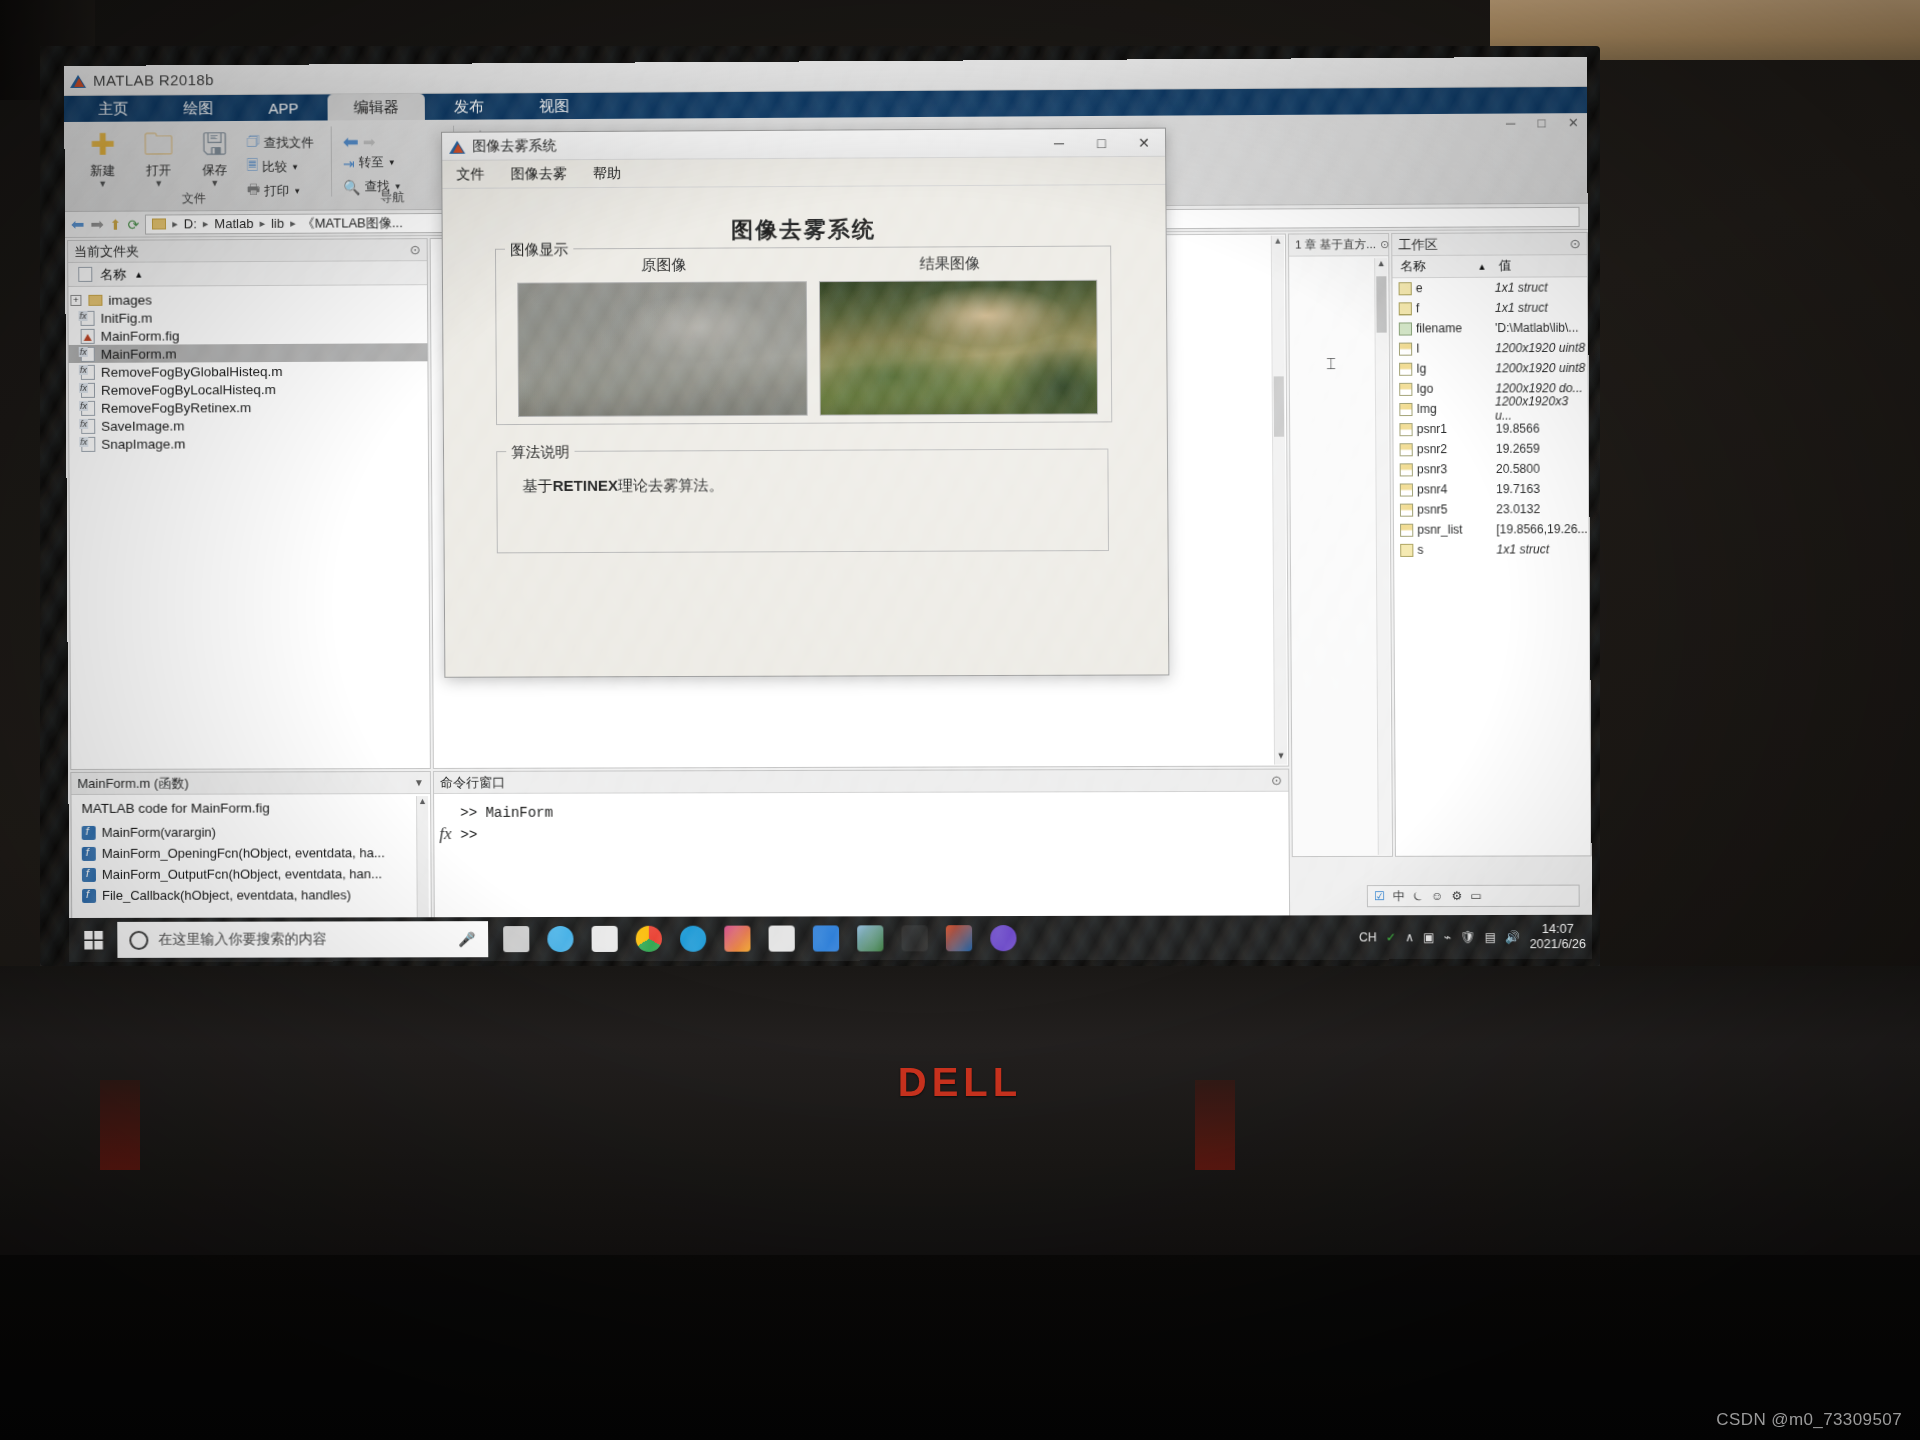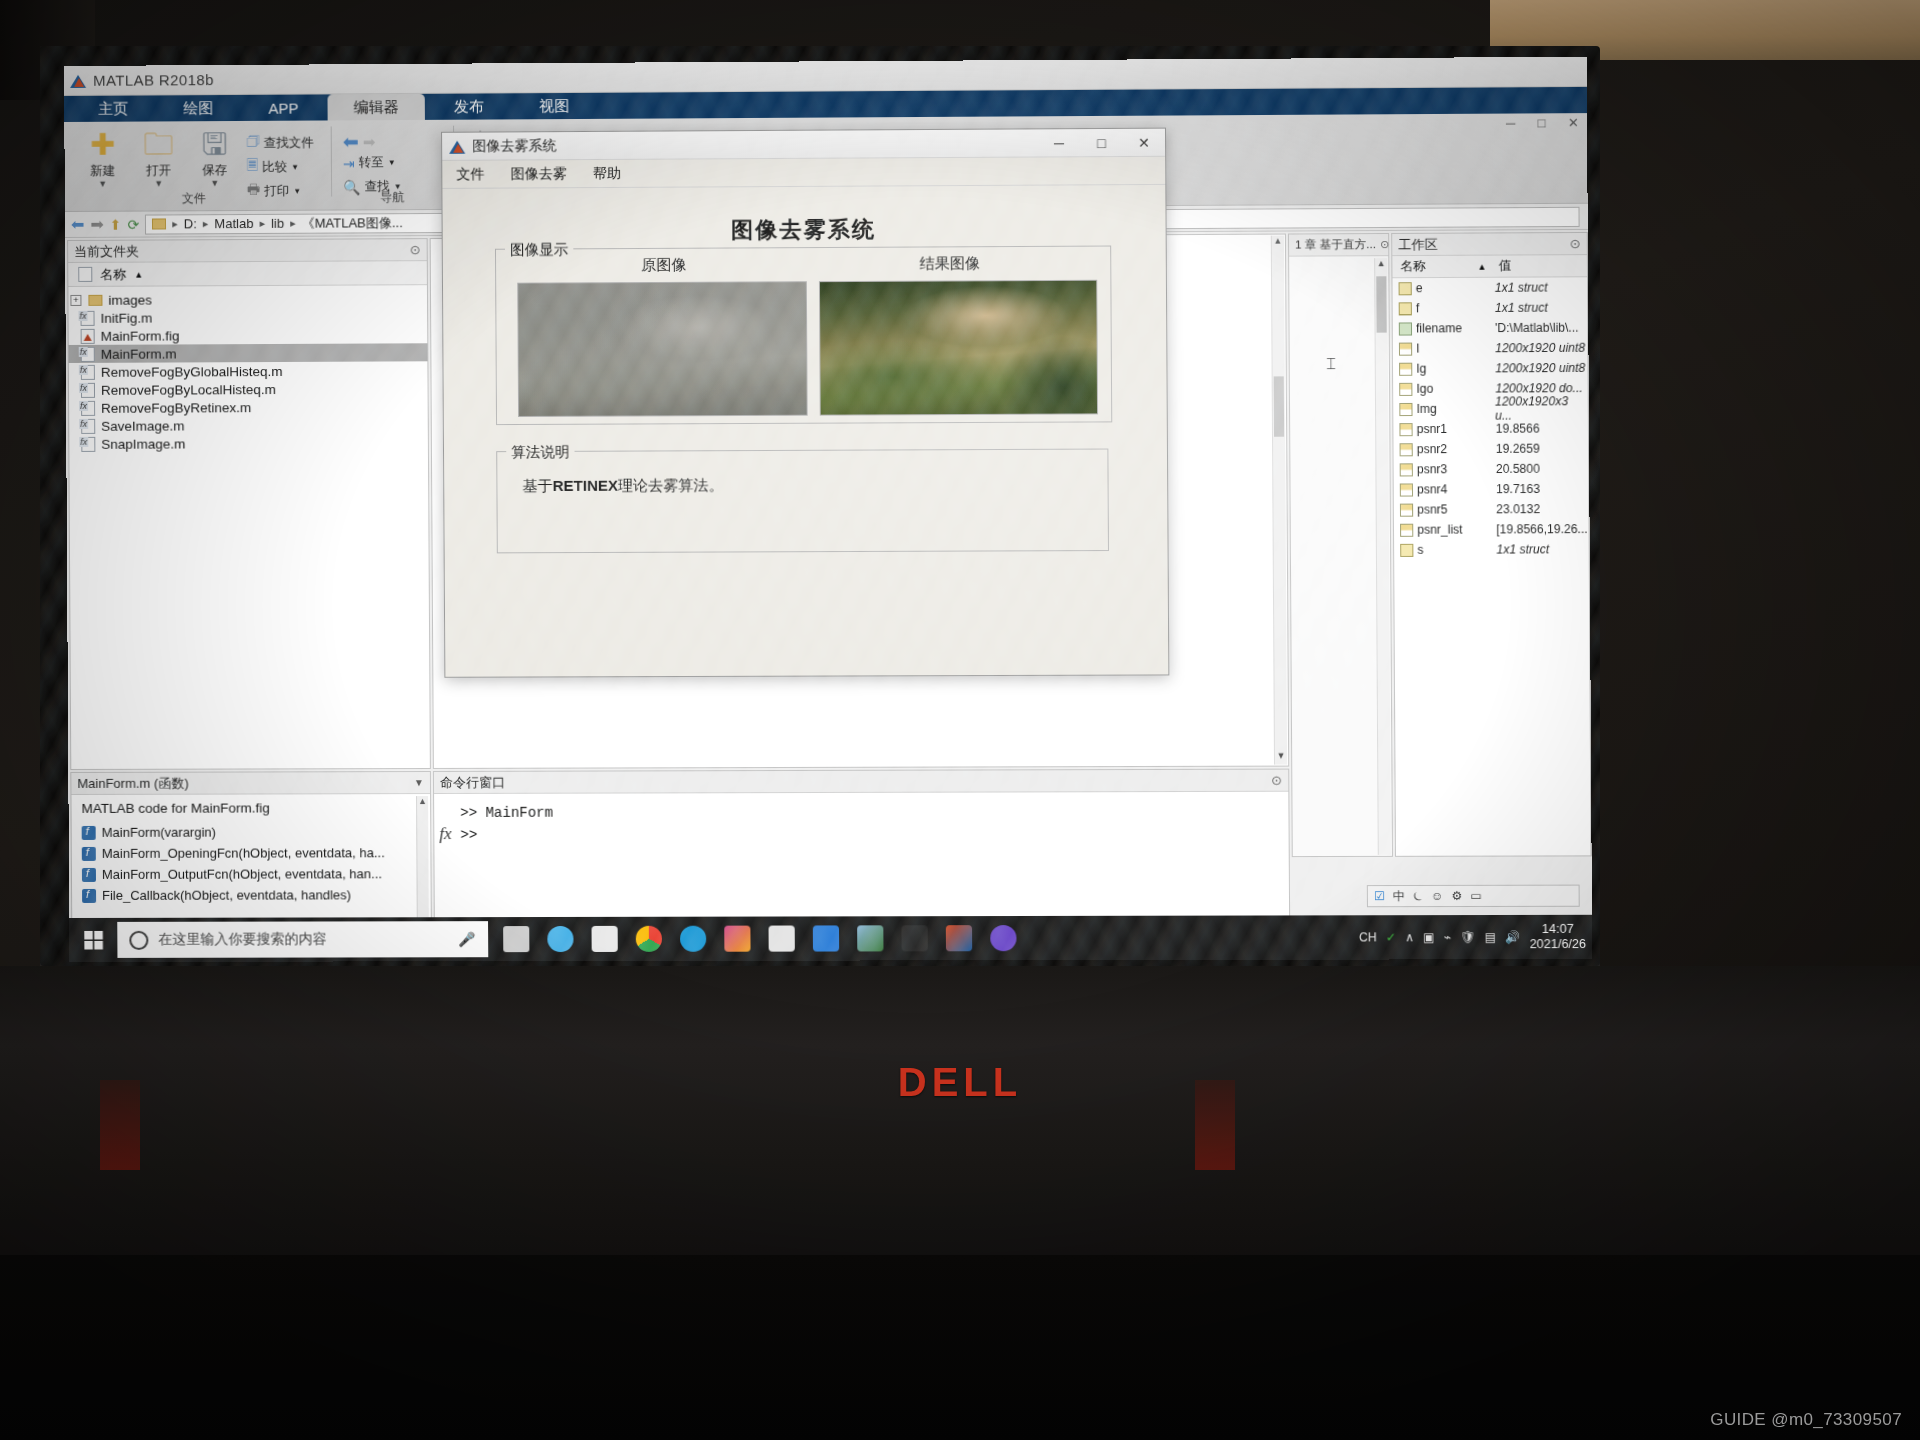--- a/index.html
+++ b/index.html
@@ -909,13 +909,13 @@
   <div id="glare"></div>
 
   <div id="chassis"></div>
   <div id="hinge-left"></div>
   <div id="hinge-right"></div>
   <div id="dell-logo">DELL</div>
   <div id="base-shadow"></div>
 </div>
 
 <div id="vignette"></div>
-<div id="watermark">GUIDE @m0_73309507</div>
+<div id="watermark">CSDN @m0_73309507</div>
 
 </body></html>

